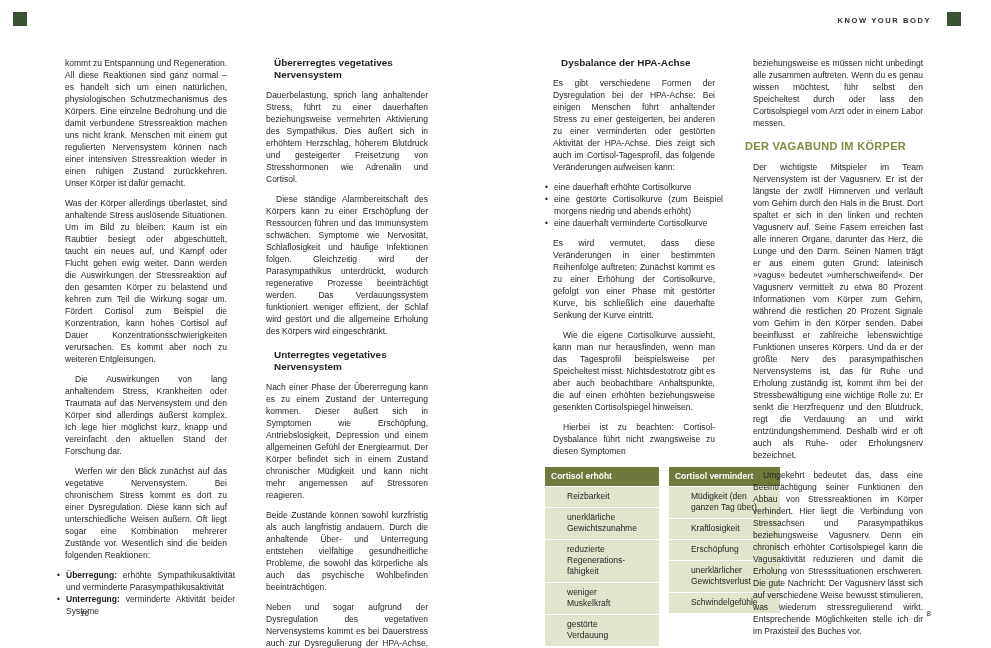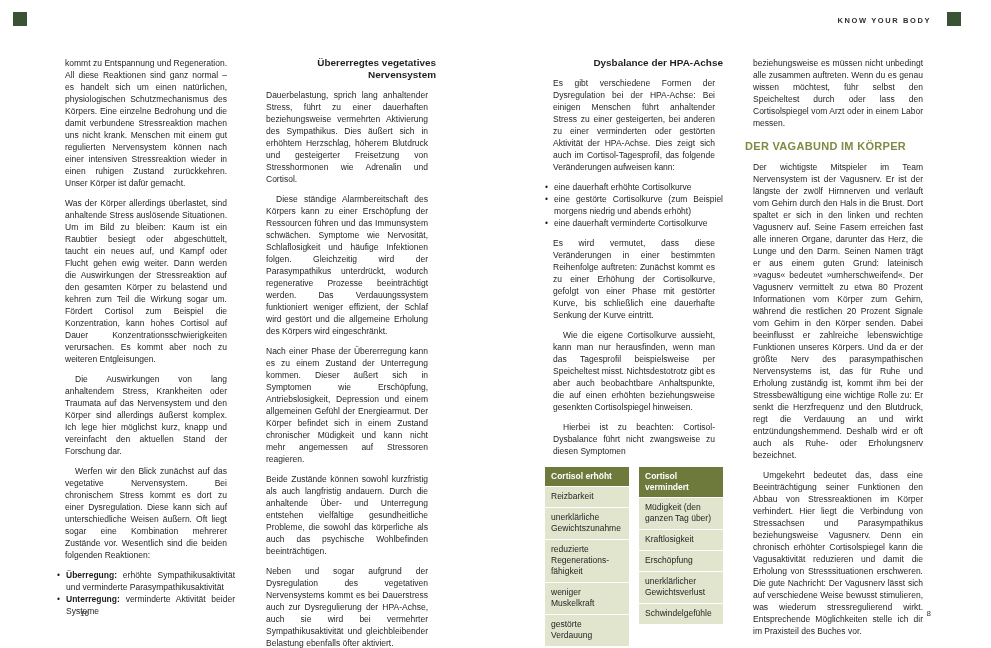--- a/index.html
+++ b/index.html
@@ -27,32 +27,32 @@
   #c3 { left:545px; }
   #c4 { left:745px; width:186px; }
   .col > :first-child { margin-top:0 !important; }
   p.body { margin:8px; }
   .indent { text-indent:10px; }
   .gap { margin-top:12px; }
   .green-head {
     color:#7d8c42; font-size:11px; line-height:12px; font-weight:bold;
     letter-spacing:0.3px; margin:11px 0 9px; text-align:left;
   }
-  .subhead { font-weight:bold; margin:12px 0 0; text-align:right; }
+  .subhead { font-weight:bold; margin:12px 16px 0; text-align:left; }
   .bullet { display:flex; }
   .bullet .dot { flex:0 0 9px; width:9px; text-align:left; }
   .bullet .btext { flex:1; text-align:justify; }
   .sym-table { display:flex; gap:10px; margin-top:10px; text-align:left; }
   .t-col { flex:1; display:flex; flex-direction:column; }
   .t-head {
     background:#6e7a3c; color:#ffffff; font-weight:bold;
     padding:4px 6px; line-height:11px;
   }
   .t-cell {
-    background:#e1e5cd; padding:4px 6px 5px; line-height:11px;
+    background:#e1e5cd; padding:4px 22px 5px; line-height:11px;
     border-top:1.5px solid #ffffff;
   }
   .pagenum { position:absolute; top:609px; font-size:8px; color:#333; }
   .pagenum.left { left:57px;margin-left:23px; }
   .pagenum.right { right:60px; }
 </style>
 </head>
 <body>
 
 <div class="corner-square left"></div>
@@ -71,20 +71,21 @@
   <div class="bullet">
     <span class="dot">•</span>
     <span class="btext"><b>Unterregung:</b><span> verminderte Aktivität beider Systeme</span></span>
   </div>
 </div>
 
 <div class="col" id="c2">
   <h3 class="subhead">Übererregtes vegetatives Nervensystem</h3>
   <p class="body">Dauerbelastung, sprich lang anhaltender Stress, führt zu einer dauerhaften beziehungsweise vermehrten Aktivierung des Sympathikus. Dies äußert sich in erhöhtem Herzschlag, höherem Blutdruck und gesteigerter Freisetzung von Stresshormonen wie Adrenalin und Cortisol.</p>
   <p class="body indent">Diese ständige Alarmbereitschaft des Körpers kann zu einer Erschöpfung der Ressourcen führen und das Immunsystem schwächen. Symptome wie Nervosität, Schlaflosigkeit und häufige Infektionen folgen. Gleichzeitig wird der Parasympathikus unterdrückt, wodurch regenerative Prozesse beeinträchtigt werden. Das Verdauungssystem funktioniert weniger effizient, der Schlaf wird gestört und die allgemeine Erholung des Körpers wird eingeschränkt.</p>
+  <h3 class="subhead">Unterregtes vegetatives Nervensystem</h3>
   <p class="body">Nach einer Phase der Übererregung kann es zu einem Zustand der Unterregung kommen. Dieser äußert sich in Symptomen wie Erschöpfung, Antriebslosigkeit, Depression und einem allgemeinen Gefühl der Energiearmut. Der Körper befindet sich in einem Zustand chronischer Müdigkeit und kann nicht mehr angemessen auf Stressoren reagieren.</p>
   <p class="body gap">Beide Zustände können sowohl kurzfristig als auch langfristig andauern. Durch die anhaltende Über- und Unterregung entstehen vielfältige gesundheitliche Probleme, die sowohl das körperliche als auch das psychische Wohlbefinden beeinträchtigen.</p>
   <p class="body gap">Neben und sogar aufgrund der Dysregulation des vegetativen Nervensystems kommt es bei Dauerstress auch zur Dysregulierung der HPA-Achse, auch sie wird bei vermehrter Sympathikusaktivität und gleichbleibender Belastung ebenfalls öfter aktiviert.</p>
 </div>
 
 <div class="col" id="c3">
   <h3 class="subhead">Dysbalance der HPA-Achse</h3>
   <p class="body">Es gibt verschiedene Formen der Dysregulation bei der HPA-Achse: Bei einigen Menschen führt anhaltender Stress zu einer gesteigerten, bei anderen zu einer verminderten oder gestörten Aktivität der HPA-Achse. Dies zeigt sich auch im Cortisol-Tagesprofil, das folgende Veränderungen aufweisen kann:</p>
   <div class="bullet">
     <span class="dot">•</span>

